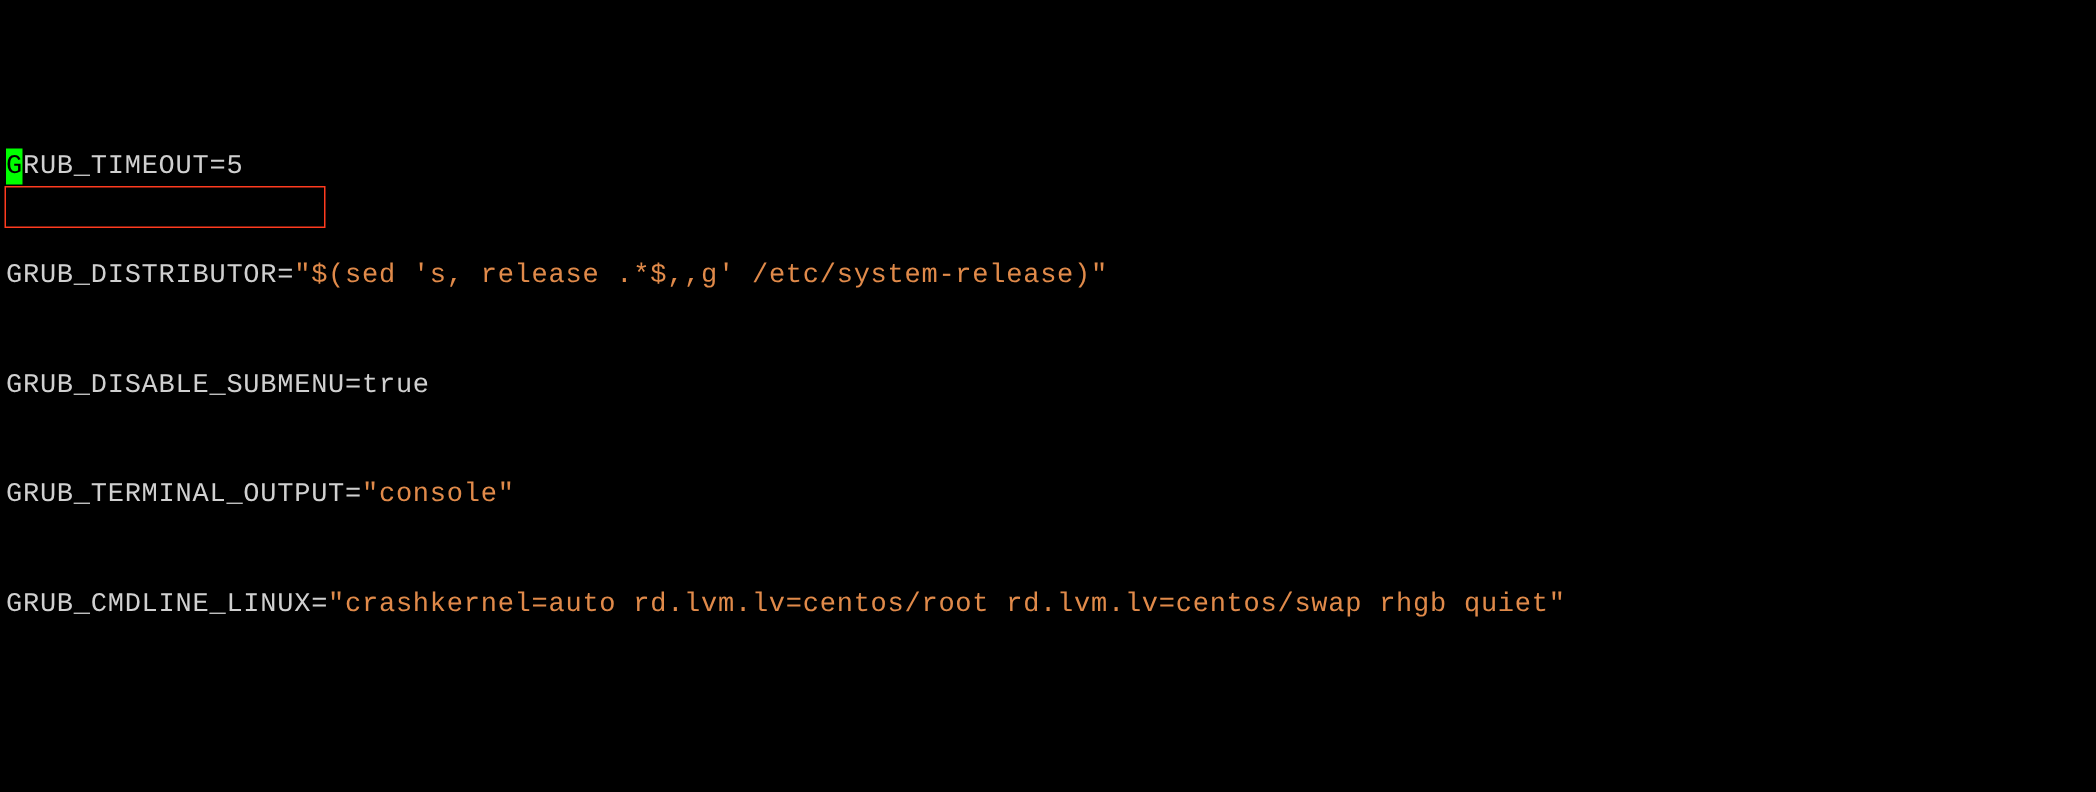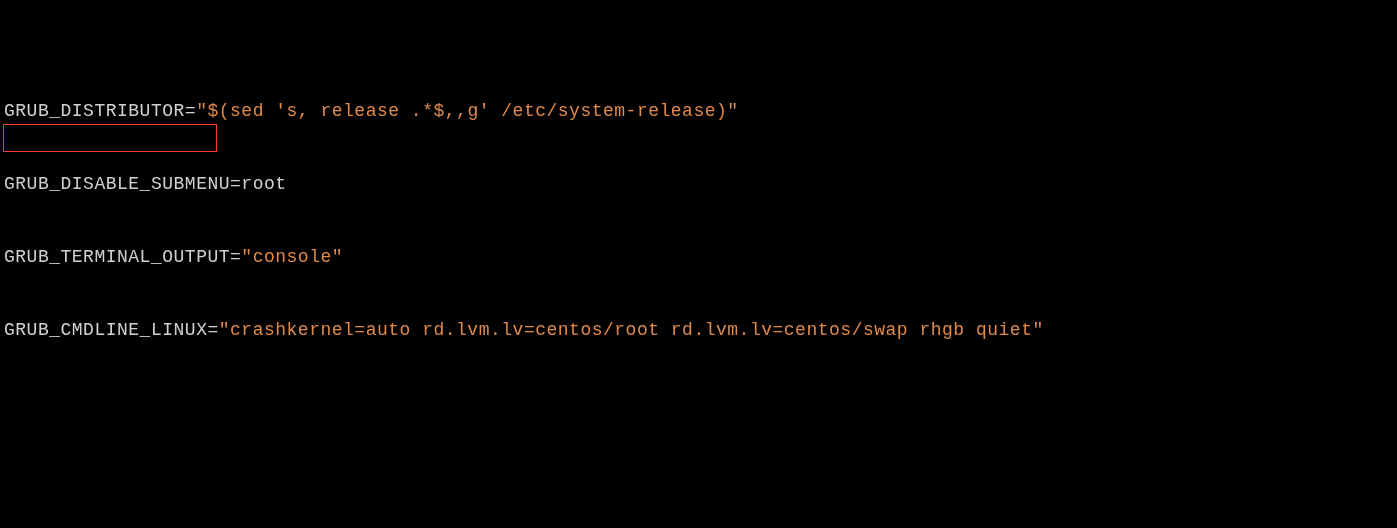--- a/index.html
+++ b/index.html
@@ -38,22 +38,23 @@
     border: 1px solid #ff3b1f;
     pointer-events: none;
   }
 </style>
 </head>
 <body>
 
 <div class="terminal-block">
   <div class="redbox1" style="left:3px; top:124px; width:214px; height:28px;"></div>
 
+  <div class="line"><span class="cursor-green">G</span><span>RUB_TIMEOUT=5</span></div>
   <div class="line"><span>GRUB_DISTRIBUTOR=</span><span class="str">"$(sed 's, release .*$,,g' /etc/system-release)"</span></div>
-  <div class="line"><span>GRUB_DISABLE_SUBMENU=root</span></div>
+  <div class="line"><span>GRUB_DISABLE_SUBMENU=true</span></div>
   <div class="line"><span>GRUB_TERMINAL_OUTPUT=</span><span class="str">"console"</span></div>
   <div class="line"><span>GRUB_CMDLINE_LINUX=</span><span class="str">"crashkernel=auto rd.lvm.lv=centos/root rd.lvm.lv=centos/swap rhgb quiet"</span></div>
   
   
   
   
   
   
 </div>
 

